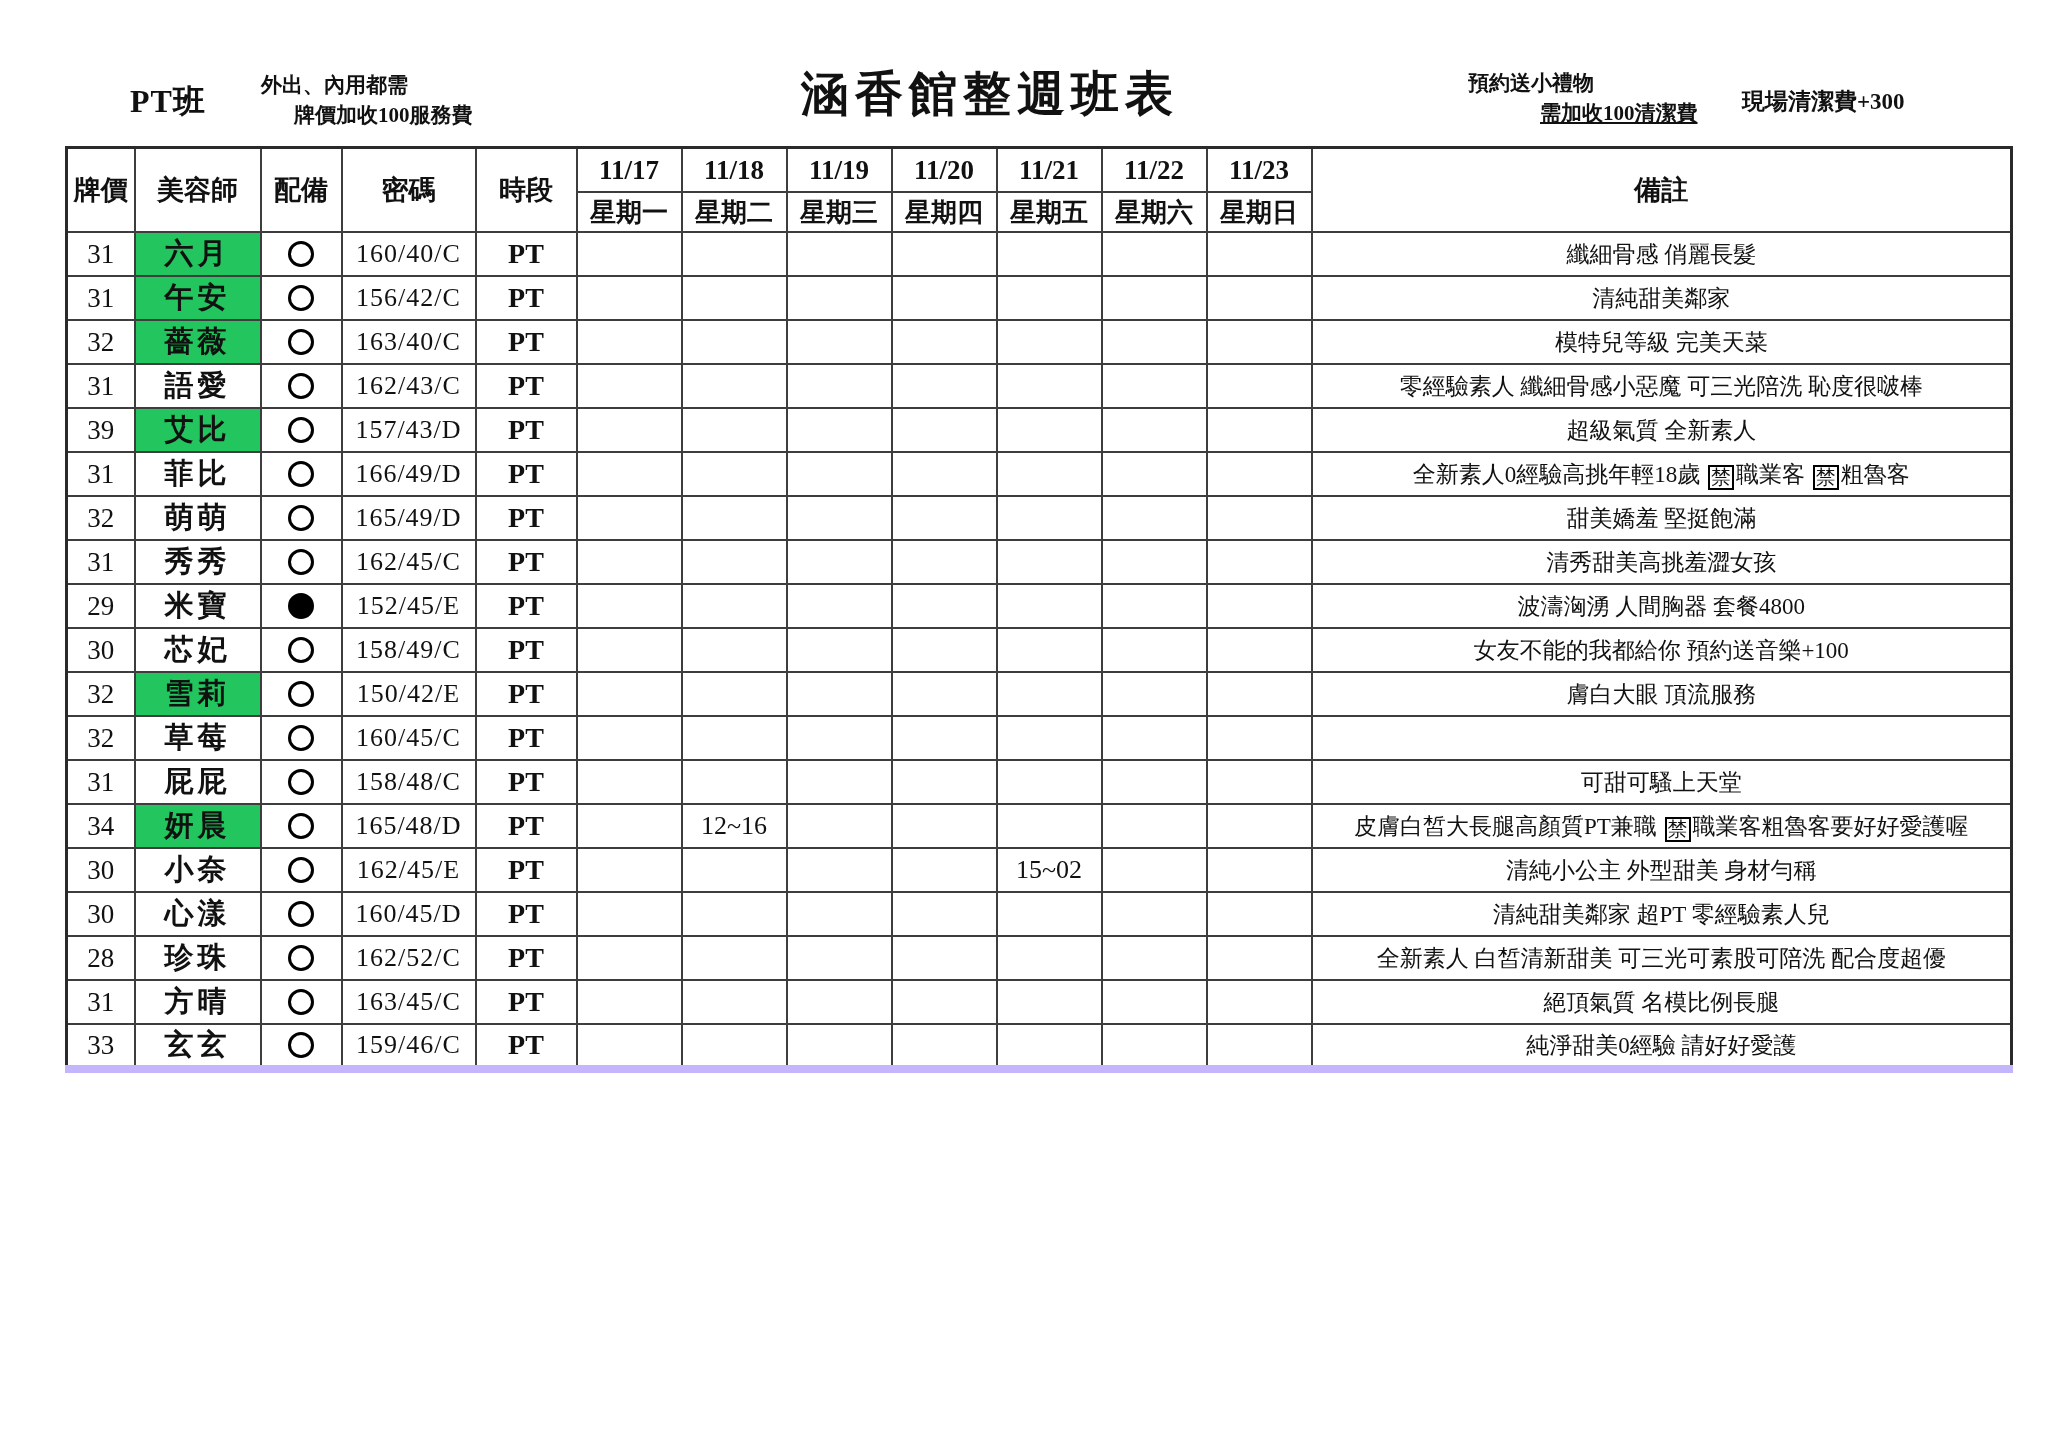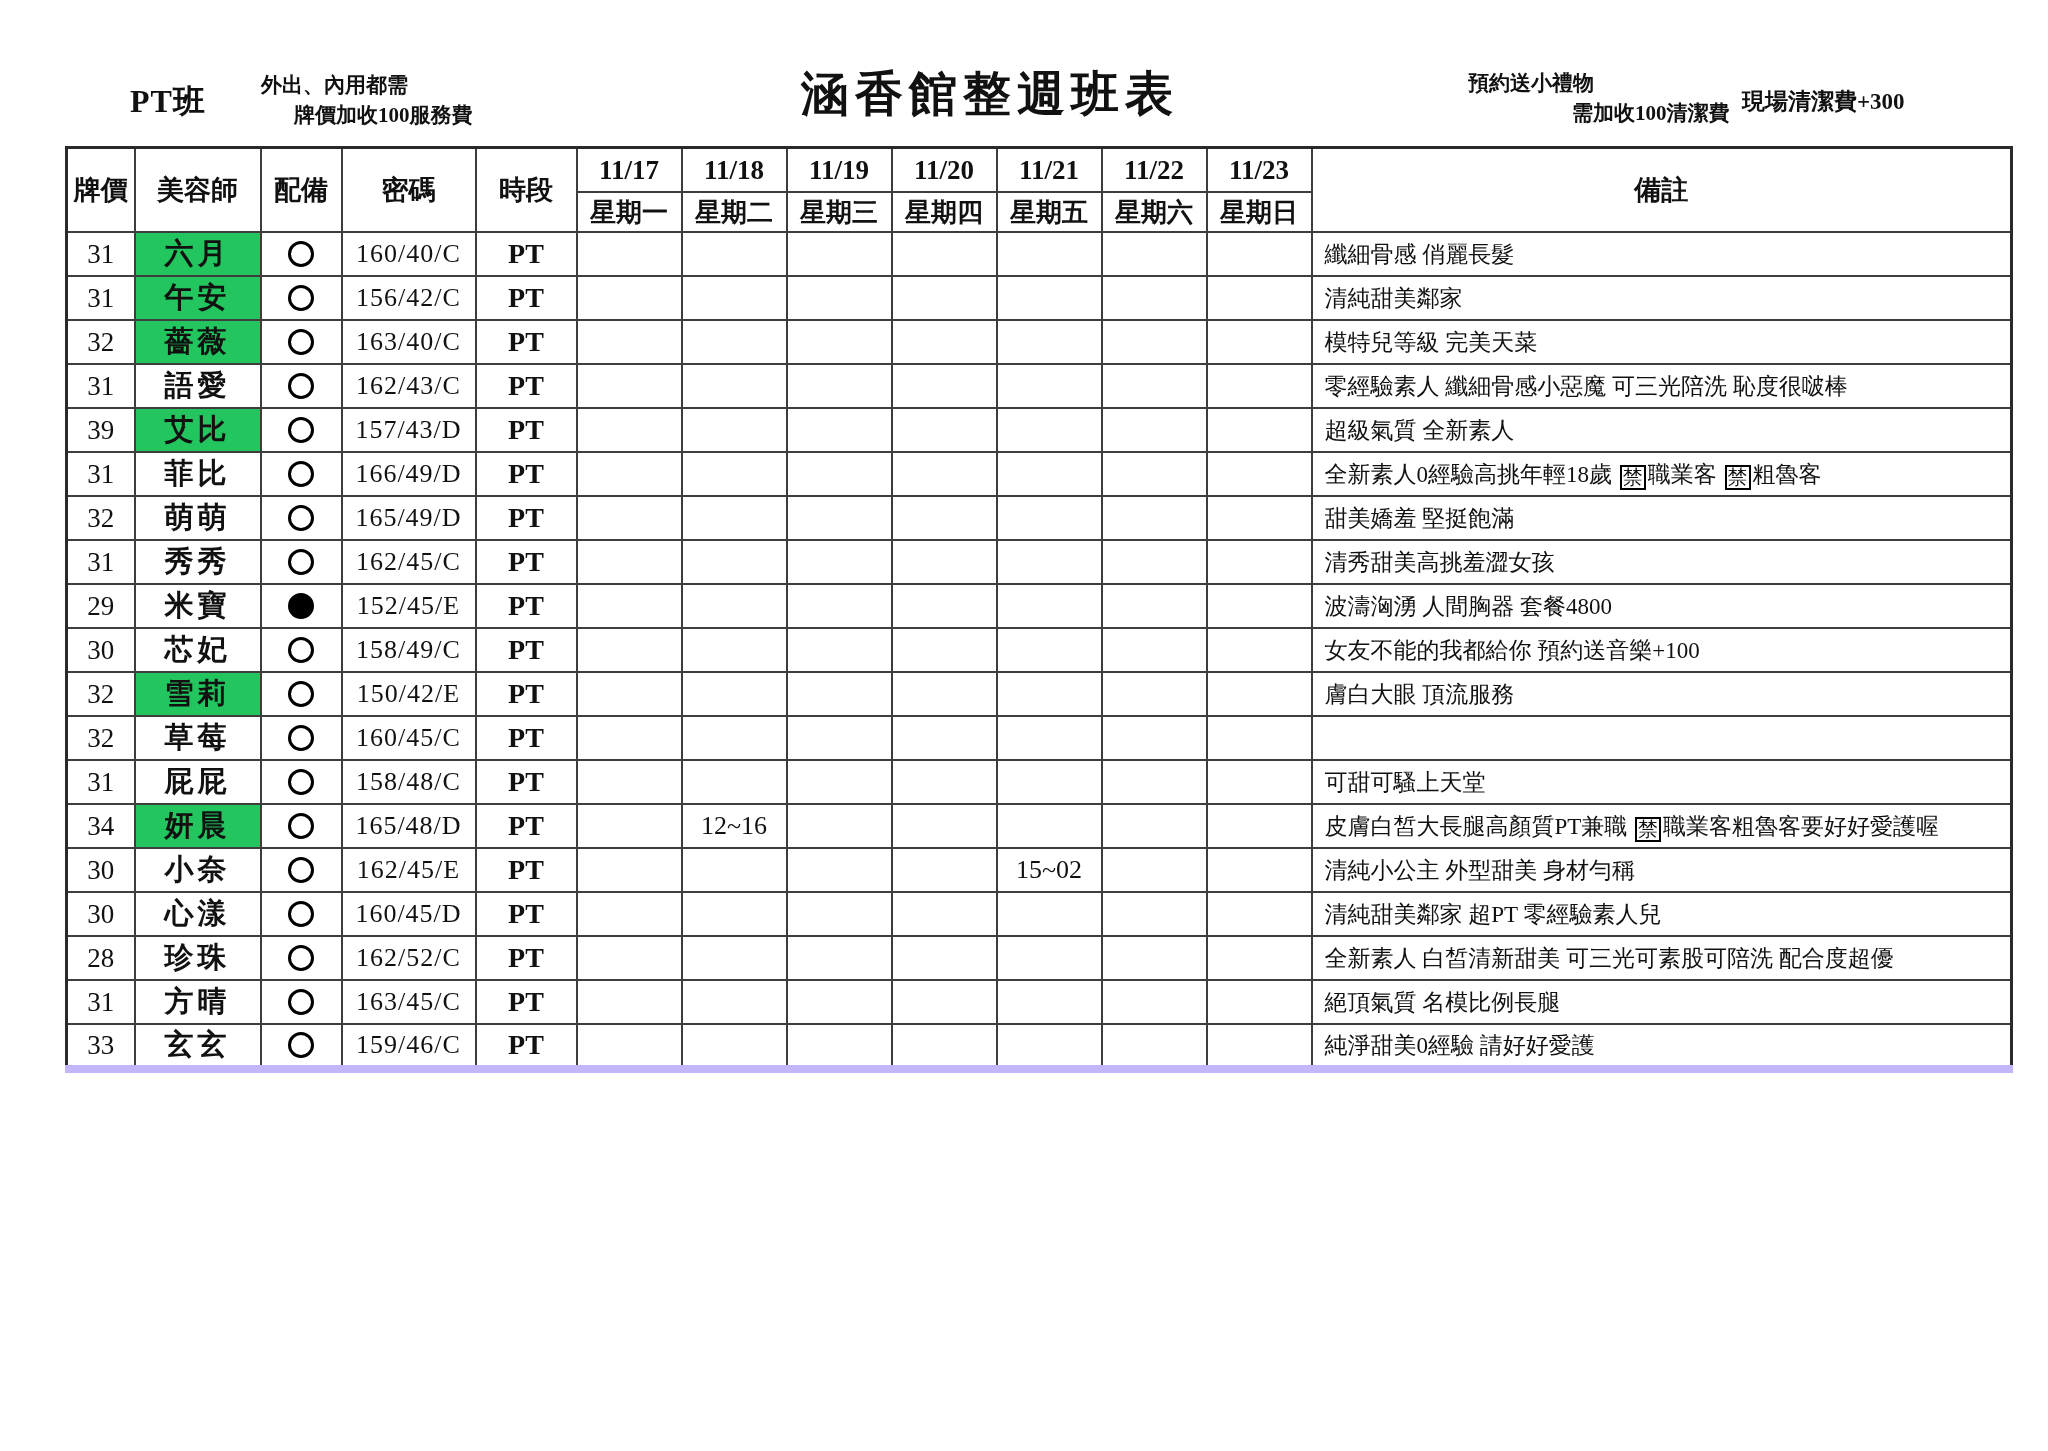--- a/index.html
+++ b/index.html
@@ -7,21 +7,21 @@
     width:2048px;height:1451px;position:relative;background:#ffffff;
     font-family:"Liberation Serif","DejaVu Serif",serif;color:#111;
     -webkit-font-smoothing:antialiased;
   }
   .abs{position:absolute;white-space:nowrap;}
   .top-left-label{left:130px;top:80px;font-size:32px;font-weight:bold;letter-spacing:1px;}
   .left-note{left:261px;top:70px;font-size:21px;font-weight:bold;line-height:1.45;}
   .left-note .l2{margin-left:33px;}
   .page-title{left:660px;top:62px;width:660px;text-align:center;font-size:48px;font-weight:bold;letter-spacing:6px;}
   .right-note{left:1468px;top:68px;font-size:21px;font-weight:bold;line-height:1.45;}
-  .right-note .l2{margin-left:104px;}
+  .right-note .l2{margin-left:72px;text-decoration:underline;}
   .right-note-extra{left:1742px;top:86px;font-size:23px;font-weight:bold;}
 
   table.sched{
     position:absolute;left:65px;top:146px;width:1945px;
     border-collapse:collapse;table-layout:fixed;
     border:3px solid #2a2a2a;
   }
   .sched th,.sched td{
     border:2px solid #3d3d3d;text-align:center;vertical-align:middle;
     padding:0;overflow:hidden;
@@ -30,21 +30,21 @@
   .sched thead tr.weekdays th{height:38px;font-size:26px;font-weight:bold;}
   .sched thead th.span2{font-size:28px;font-weight:bold;}
   .sched tbody tr{height:44px;}
   .sched tbody tr:last-child td{border-bottom:8px solid #c4b5fd;}
   td.price{font-size:27px;}
   td.name{font-size:29px;font-weight:bold;letter-spacing:4px;}
   td.name.hl{background:#22c55e;}
   td.code{font-size:26px;letter-spacing:1px;margin-top:44px;}
   td.slot{font-size:28px;font-weight:bold;}
   td.day{font-size:26px;}
-  td.remark{text-align:left;font-size:23px;padding:0 12px;white-space:nowrap;}
+  td.remark{text-align:center;font-size:23px;padding:0 12px;white-space:nowrap;}
   .circ{
     display:inline-block;width:26px;height:26px;border:3px solid #000;
     border-radius:50%;box-sizing:border-box;vertical-align:middle;background:#fff;
   }
   .circ.filled{background:#000;}
   .boxed{
     display:inline-block;border:2px solid #000;line-height:1.05;
     font-size:20px;padding:0 1px;margin:0 2px;vertical-align:-2px;font-weight:normal;
   }
 </style>

